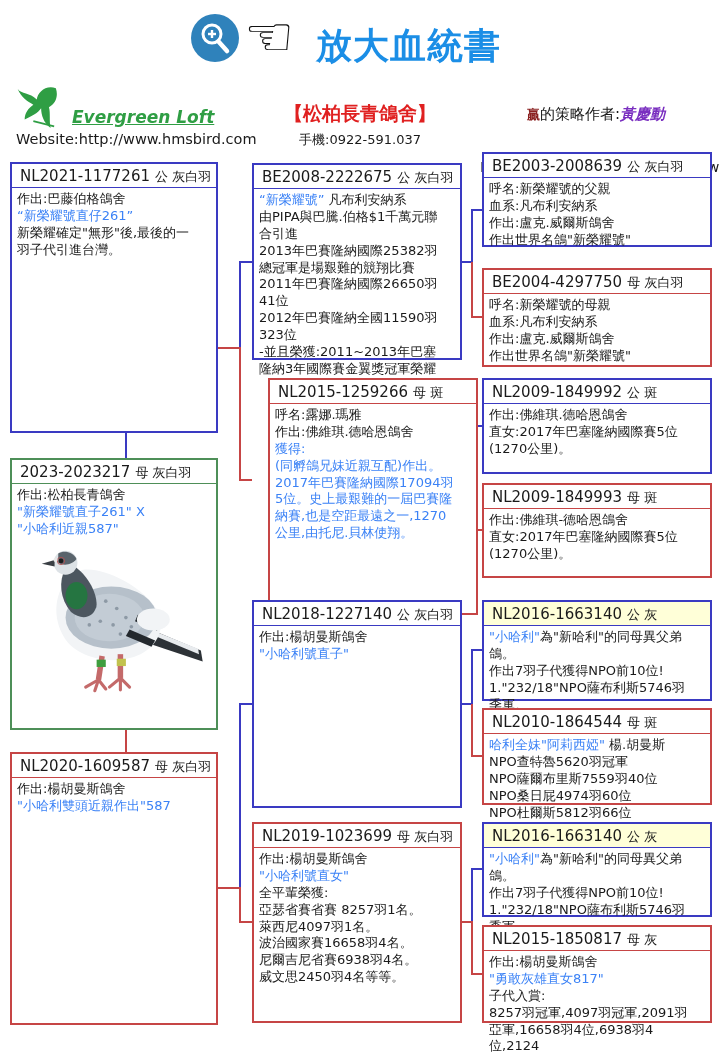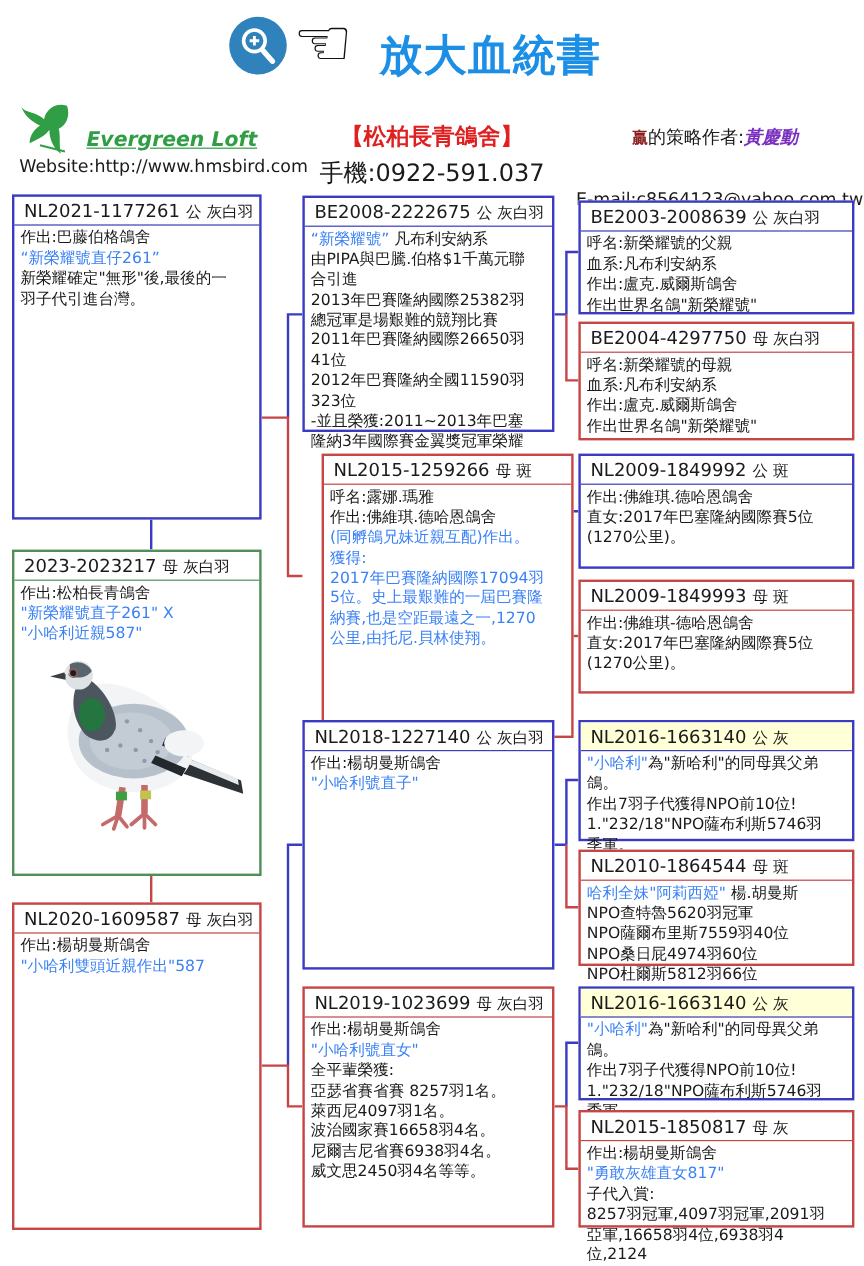--- a/index.html
+++ b/index.html
@@ -11,21 +11,21 @@
   .hand-icon{position:absolute;left:244px;top:2px;font-size:56px;line-height:70px;color:#111;}
   .banner-text{position:absolute;left:316px;top:22px;font-size:36px;font-weight:bold;
                color:#1b8ee6;letter-spacing:1px;cursor:pointer;}
   
   .logo{position:absolute;left:16px;top:86px;width:52px;height:46px;}
   .loft-en{position:absolute;left:72px;top:107px;font-size:17px;font-weight:bold;font-style:italic;
            color:#2f9e44;text-decoration:underline;}
   .website{position:absolute;left:16px;top:131px;font-size:14.5px;}
   .loft-cn{position:absolute;left:250px;top:101px;width:220px;text-align:center;
            font-size:19px;font-weight:bold;color:#e02020;}
-  .phone{position:absolute;left:250px;top:131px;width:220px;text-align:center;font-size:20px;}
+  .phone{position:absolute;left:250px;top:131px;width:220px;text-align:center;font-size:13px;}
   .author{position:absolute;left:480px;top:105px;width:232px;text-align:center;font-size:15px;}
   .author .win{color:#8b2020;font-weight:bold;font-size:13px;}
   .author .name{color:#7a2fc0;font-weight:bold;font-style:italic;}
   .email{position:absolute;left:480px;top:131px;width:240px;font-size:14.5px;margin-top:28px;}
   
   .pbox{position:absolute;background:#fff;border:2px solid var(--bc);box-sizing:border-box;z-index:2;}
   .b-blue{--bc:#3a3ac2;}
   .b-red{--bc:#c64545;}
   .b-green{--bc:#4e8f58;}
   .phead{padding:2px 4px 1px 8px;border-bottom:1px solid var(--bc);white-space:nowrap;overflow:hidden;}
@@ -162,22 +162,22 @@
         <div class="pline"><span class="blk">2011年巴賽隆納國際26650羽41位</span></div>
         <div class="pline"><span class="blk">2012年巴賽隆納全國11590羽323位</span></div>
         <div class="pline"><span class="blk">-並且榮獲:2011~2013年巴塞隆納3年國際賽金翼獎冠軍榮耀</span></div>
       </div>
   </div>
   <div class="pbox b-red" style="left:268px;top:378px;width:210px;height:237px">
     <div class="phead"><span class="code">NL2015-1259266</span> <span class="sex">母 斑</span></div>
     <div class="pbody">
         <div class="pline"><span class="blk">呼名:露娜.瑪雅</span></div>
         <div class="pline"><span class="blk">作出:佛維琪.德哈恩鴿舍</span></div>
+        <div class="pline"><span class="red">獲得:</span></div>
         <div class="pline"><span class="red">(同孵鴿兄妹近親互配)作出。</span></div>
-        <div class="pline"><span class="red">獲得:</span></div>
         <div class="pline"><span class="red">2017年巴賽隆納國際17094羽5位。史上最艱難的一屆巴賽隆納賽,也是空距最遠之一,1270公里,由托尼.貝林使翔。</span></div>
       </div>
   </div>
   <div class="pbox b-blue" style="left:252px;top:600px;width:210px;height:208px">
     <div class="phead"><span class="code">NL2018-1227140</span> <span class="sex">公 灰白羽</span></div>
     <div class="pbody">
         <div class="pline"><span class="blk">作出:楊胡曼斯鴿舍</span></div>
         <div class="pline"><span class="red">"小哈利號直子"</span></div>
       </div>
   </div>
@@ -188,21 +188,21 @@
         <div class="pline"><span class="red">"小哈利號直女"</span></div>
         <div class="pline"><span class="blk">全平輩榮獲:</span></div>
         <div class="pline"><span class="blk">亞瑟省賽省賽 8257羽1名。</span></div>
         <div class="pline"><span class="blk">萊西尼4097羽1名。</span></div>
         <div class="pline"><span class="blk">波治國家賽16658羽4名。</span></div>
         <div class="pline"><span class="blk">尼爾吉尼省賽6938羽4名。</span></div>
         <div class="pline"><span class="blk">威文思2450羽4名等等。</span></div>
       </div>
   </div>
 
-  <div class="pbox b-blue" style="left:482px;top:167px;width:230px;height:95px">
+  <div class="pbox b-blue" style="left:482px;top:152px;width:230px;height:95px">
     <div class="phead"><span class="code">BE2003-2008639</span> <span class="sex">公 灰白羽</span></div>
     <div class="pbody">
         <div class="pline"><span class="blk">呼名:新榮耀號的父親</span></div>
         <div class="pline"><span class="blk">血系:凡布利安納系</span></div>
         <div class="pline"><span class="blk">作出:盧克.威爾斯鴿舍</span></div>
         <div class="pline"><span class="blk">作出世界名鴿"新榮耀號"</span></div>
       </div>
   </div>
   <div class="pbox b-red" style="left:482px;top:268px;width:230px;height:99px">
     <div class="phead"><span class="code">BE2004-4297750</span> <span class="sex">母 灰白羽</span></div>

